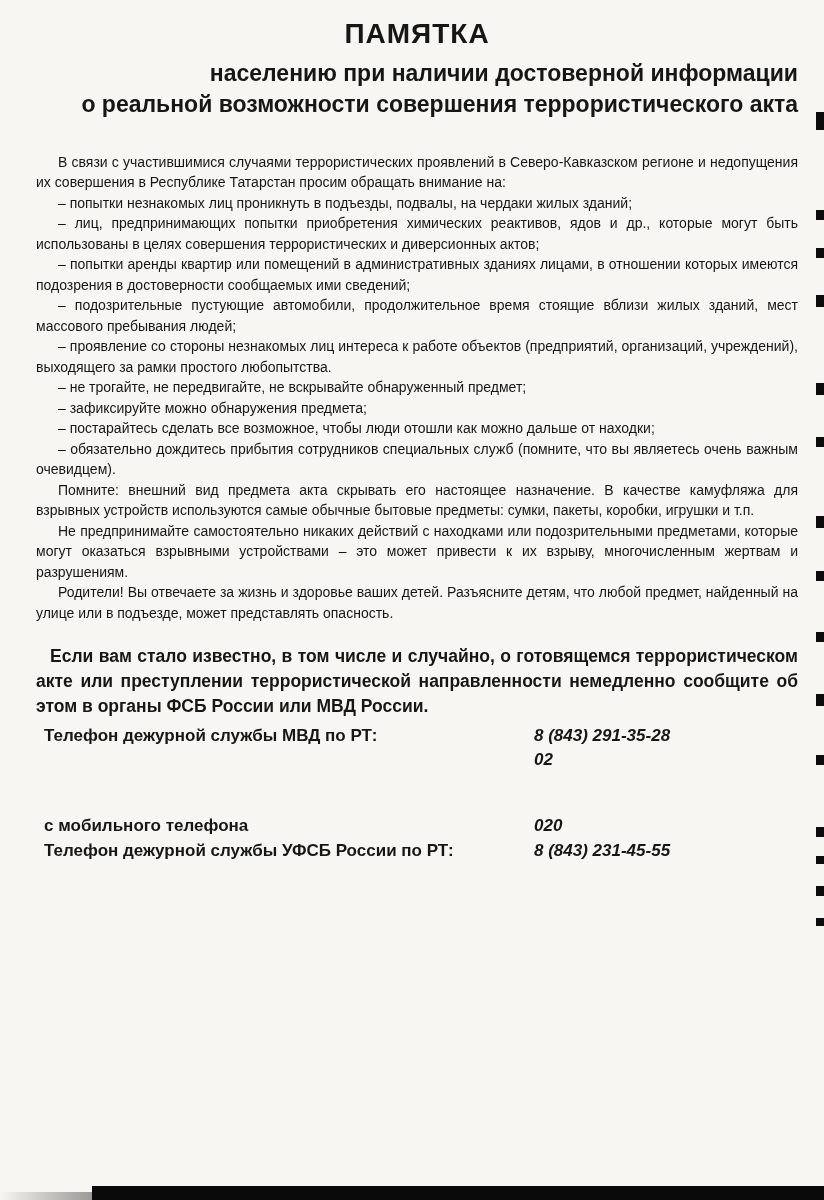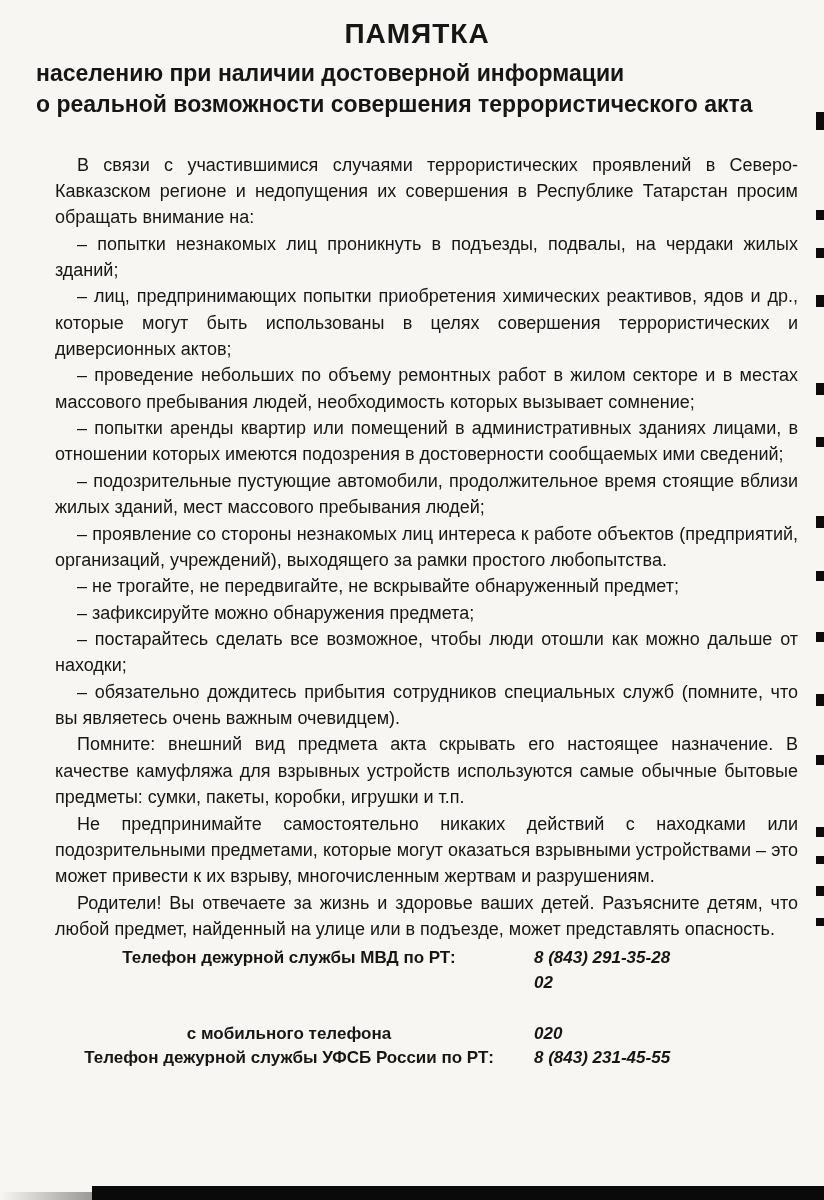--- a/index.html
+++ b/index.html
@@ -19,32 +19,31 @@
     box-sizing: border-box;
   }
   .doc-title {
     text-align: center;
     font-weight: bold;
     font-size: 28px;
     margin: 8px;
     letter-spacing: 1px;
   }
   .doc-subtitle {
-    text-align: left;
+    text-align: right;
     font-weight: bold;
     font-size: 23px;
     line-height: 1.36;
     margin-top: 6px;
   }
   .body-text {
     margin-top: 31px;
-    font-size: 18px;
+    font-size: 14px;
     line-height: 1.465;
     text-align: justify;
-    margin-left: 19px;
   }
   .body-text p {
     margin: 0;
     text-indent: 22px;
   }
   .alert-block {
     margin-top: 21px;
     font-size: 17.5px;
     font-weight: bold;
     line-height: 1.44;
@@ -58,27 +57,26 @@
     line-height: 1.45;
   }
   .phone-row {
     display: flex;
     align-items: baseline;
   }
   .phone-row .phone-label {
     flex: 0 0 498px;
     padding-left: 8px;
     box-sizing: border-box;
-    text-align: center;
   }
   .phone-row .phone-number {
     flex: 1;
     font-style: italic;
   }
-  .phone-row.gap-above { margin-top: 26px; }
+  .phone-row.gap-above { margin-top: 41px; }
   
   .tick {
     position: absolute;
     right: 0;
     width: 8px;
     background: #0c0c0c;
   }
   .bottom-bar {
     position: absolute;
     left: 92px;
@@ -105,33 +103,35 @@
 
   <div class="doc-subtitle">
     <div>населению при наличии достоверной информации</div>
     <div>о реальной возможности совершения террористического акта</div>
   </div>
 
   <div class="body-text">
     <p>В связи с участившимися случаями террористических проявлений в Северо-Кавказском регионе и недопущения их совершения в Республике Татарстан просим обращать внимание на:</p>
     <p>– попытки незнакомых лиц проникнуть в подъезды, подвалы, на чердаки жилых зданий;</p>
     <p>– лиц, предпринимающих попытки приобретения химических реактивов, ядов и др., которые могут быть использованы в целях совершения террористических и диверсионных актов;</p>
-    <p>– проведение небольших по объему ремонтных работ в жилом секторе и в местах массового пребывания людей, необходимость которых вызывает сомнение;</p>
     <p>– попытки аренды квартир или помещений в административных зданиях лицами, в отношении которых имеются подозрения в достоверности сообщаемых ими сведений;</p>
     <p>– подозрительные пустующие автомобили, продолжительное время стоящие вблизи жилых зданий, мест массового пребывания людей;</p>
     <p>– проявление со стороны незнакомых лиц интереса к работе объектов (предприятий, организаций, учреждений), выходящего за рамки простого любопытства.</p>
     <p>– не трогайте, не передвигайте, не вскрывайте обнаруженный предмет;</p>
     <p>– зафиксируйте можно обнаружения предмета;</p>
     <p>– постарайтесь сделать все возможное, чтобы люди отошли как можно дальше от находки;</p>
     <p>– обязательно дождитесь прибытия сотрудников специальных служб (помните, что вы являетесь очень важным очевидцем).</p>
     <p>Помните: внешний вид предмета акта скрывать его настоящее назначение. В качестве камуфляжа для взрывных устройств используются самые обычные бытовые предметы: сумки, пакеты, коробки, игрушки и т.п.</p>
     <p>Не предпринимайте самостоятельно никаких действий с находками или подозрительными предметами, которые могут оказаться взрывными устройствами – это может привести к их взрыву, многочисленным жертвам и разрушениям.</p>
     <p>Родители! Вы отвечаете за жизнь и здоровье ваших детей. Разъясните детям, что любой предмет, найденный на улице или в подъезде, может представлять опасность.</p>
   </div>
 
+  <div class="alert-block">
+    <p>Если вам стало известно, в том числе и случайно, о готовящемся террористическом акте или преступлении террористической направленности немедленно сообщите об этом в органы ФСБ России или МВД России.</p>
+  </div>
 
   <div class="phones">
     <div class="phone-row">
       <span class="phone-label">Телефон дежурной службы МВД по РТ:</span>
       <span class="phone-number">8 (843) 291-35-28</span>
     </div>
     <div class="phone-row">
       <span class="phone-label"></span>
       <span class="phone-number">02</span>
     </div>

